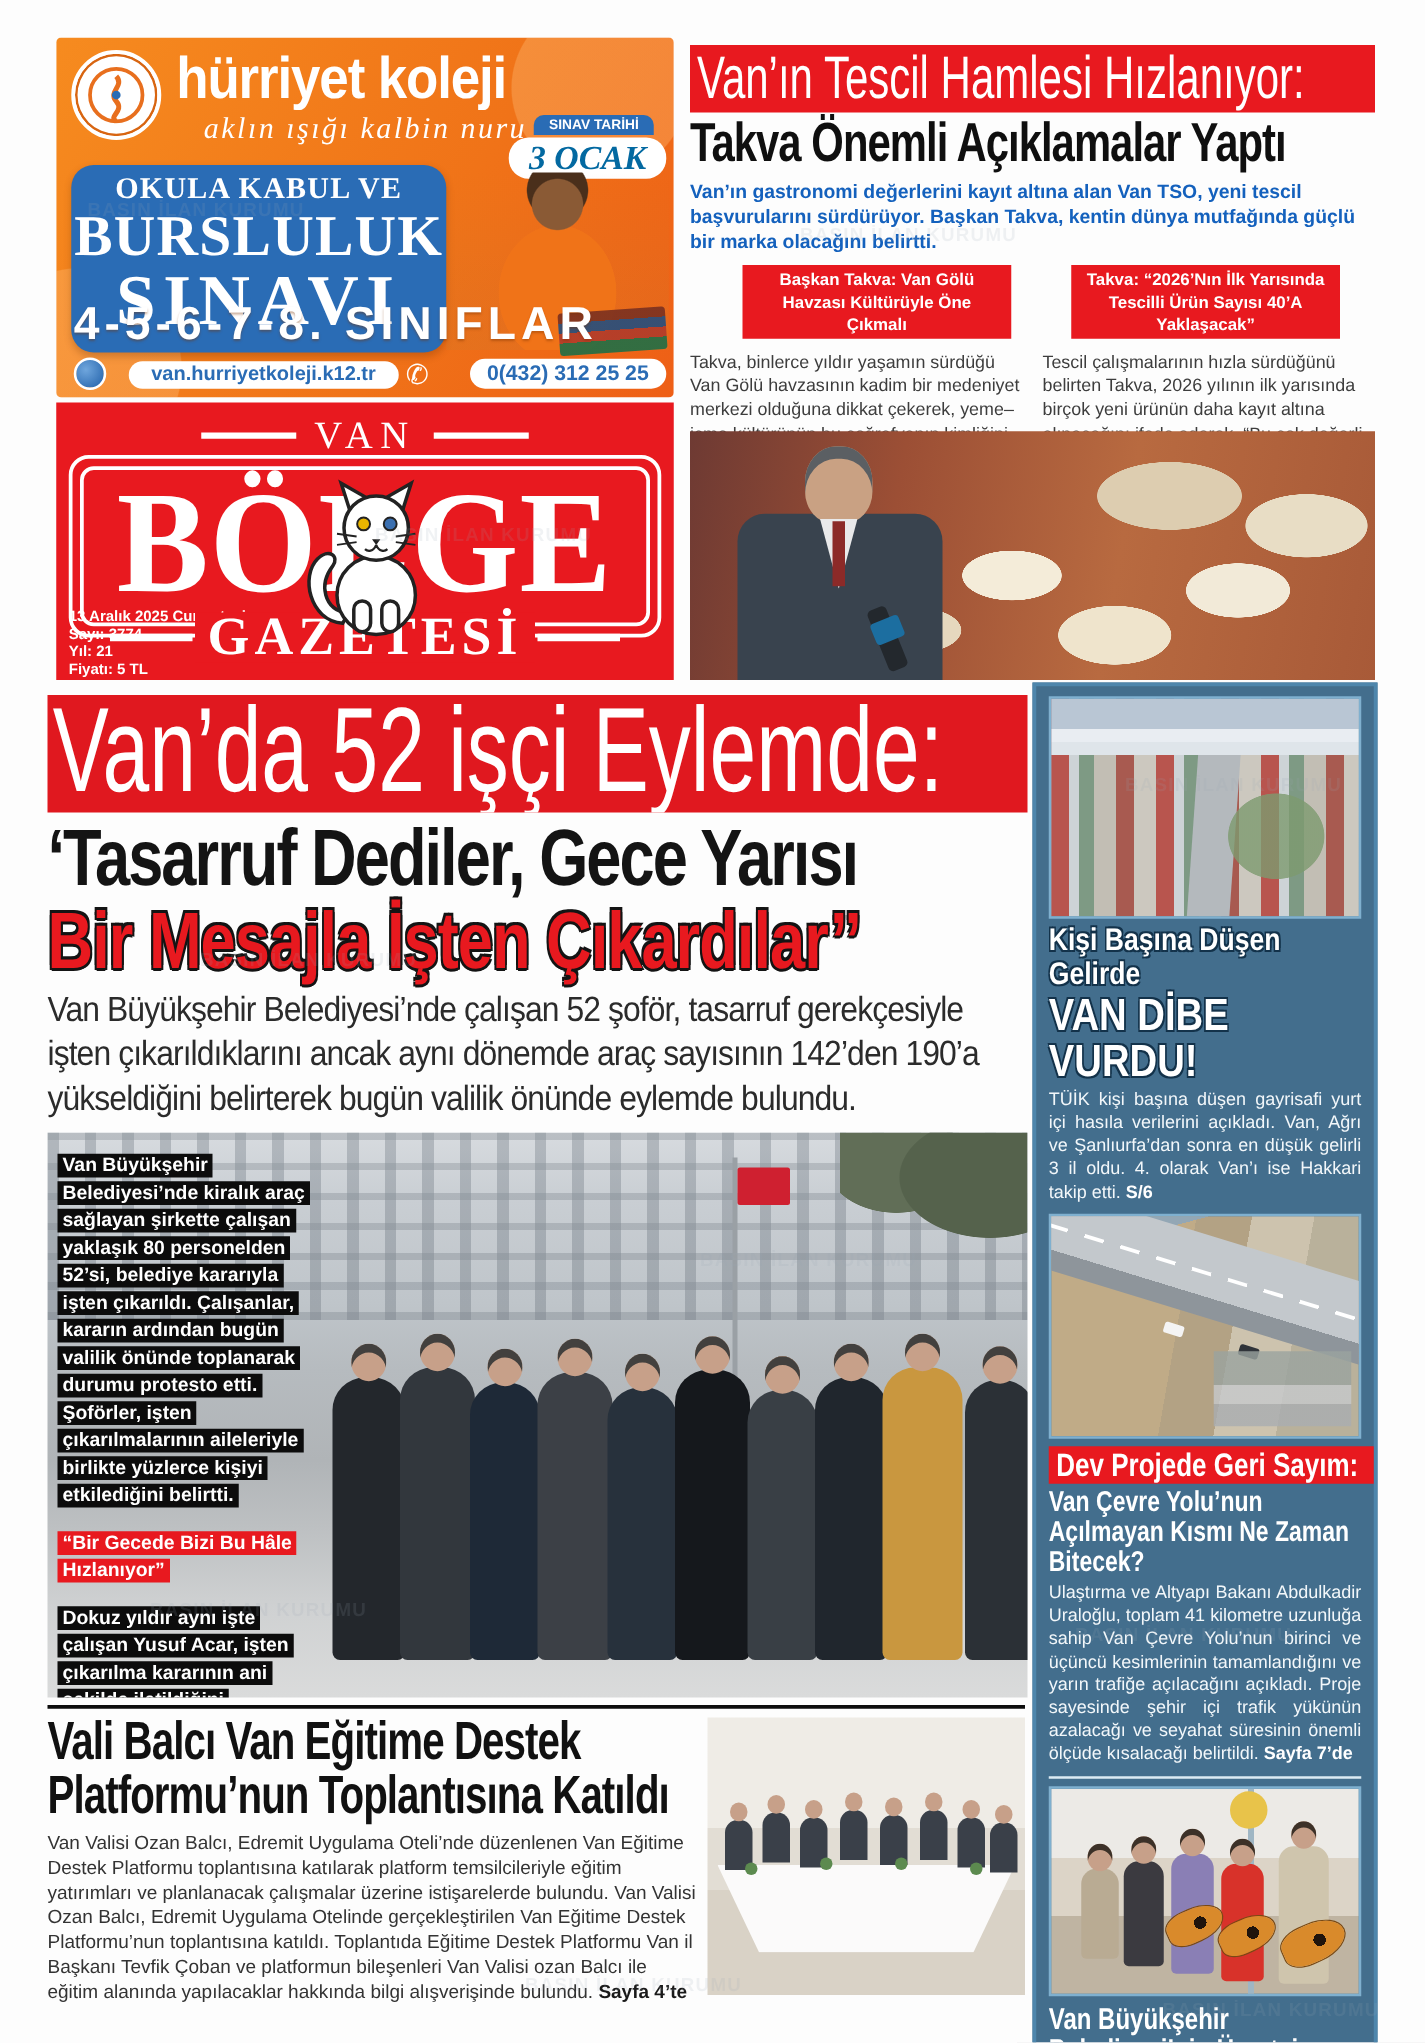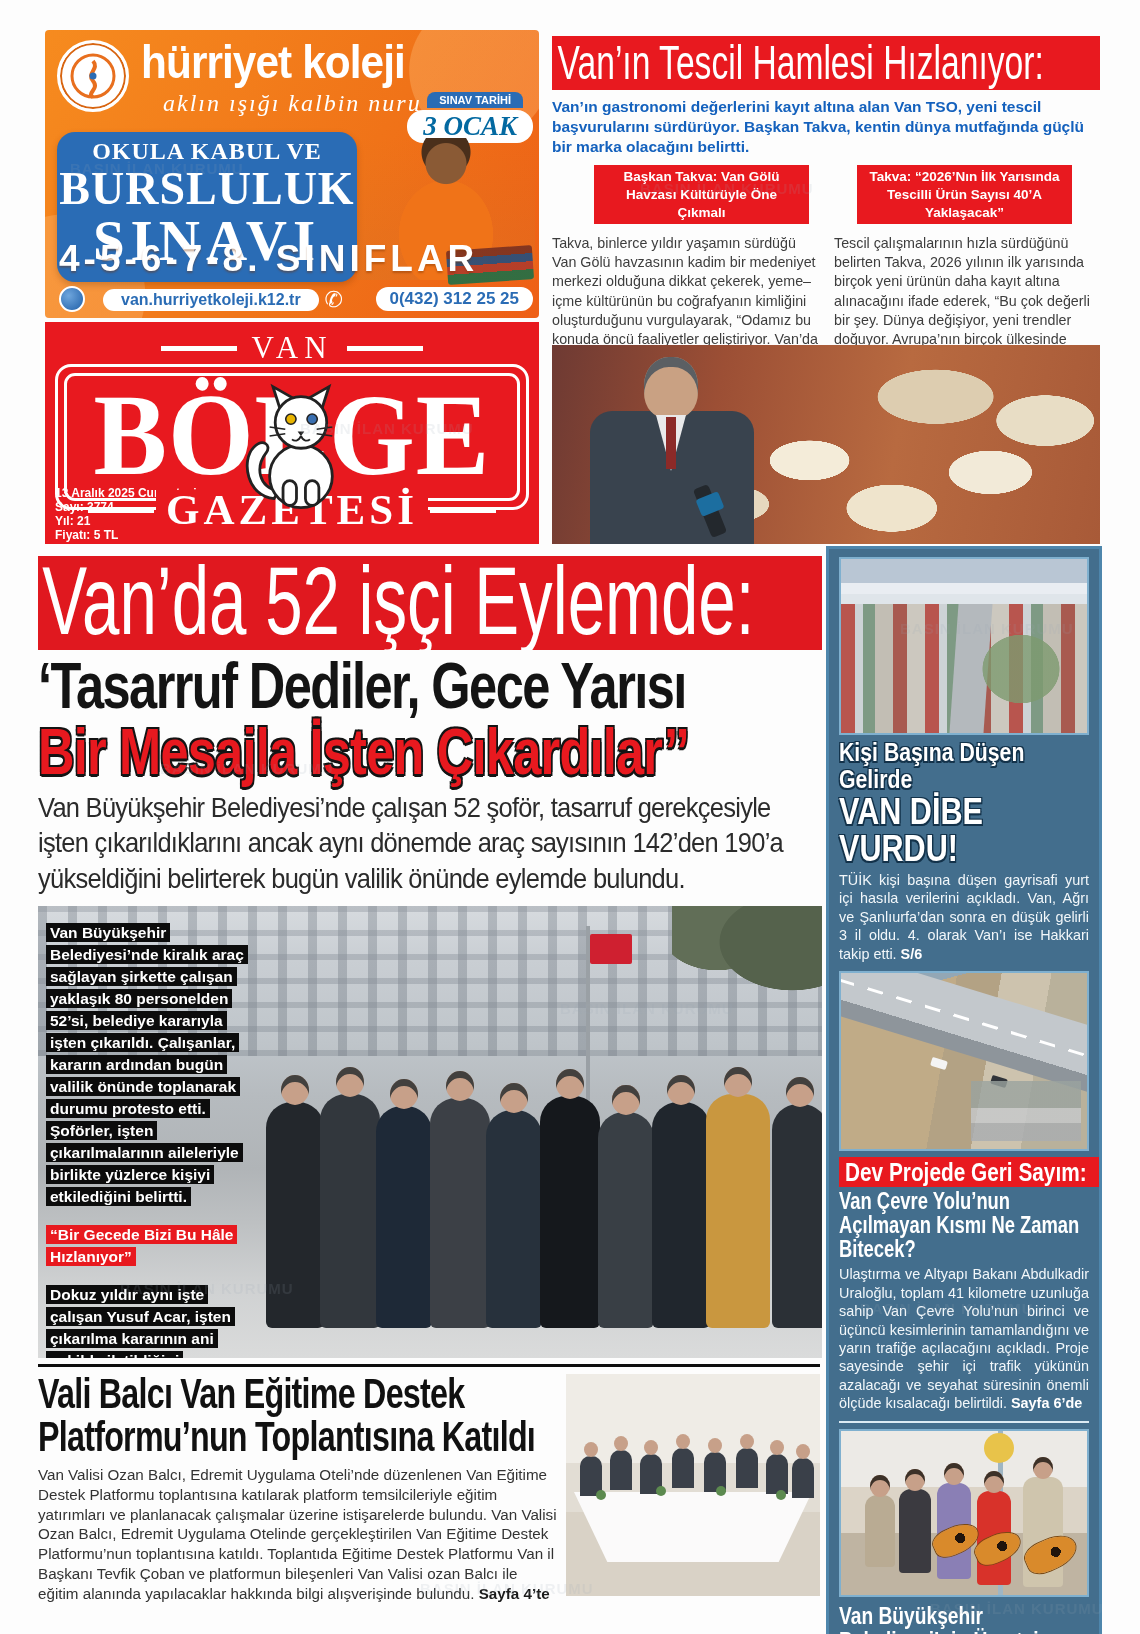--- a/index.html
+++ b/index.html
@@ -206,20 +206,21 @@
     <div class="ad-books"></div>
     <div class="ad-grades">4-5-6-7-8. SINIFLAR</div>
     <div class="ad-webicon"></div>
     <div class="ad-web">van.hurriyetkoleji.k12.tr</div>
     <div class="ad-phoneicon">✆</div>
     <div class="ad-phone">0(432) 312 25 25</div>
   </div>
 
   <div class="tstory">
     <div class="tstory-kicker"><span class="cxi">Van’ın Tescil Hamlesi Hızlanıyor:</span></div>
+    <div class="tstory-head"><span class="cxi">Takva Önemli Açıklamalar Yaptı</span></div>
     <div class="tstory-lede">Van’ın gastronomi değerlerini kayıt altına alan Van TSO, yeni tescil başvurularını sürdürüyor. Başkan Takva, kentin dünya mutfağında güçlü bir marka olacağını belirtti.</div>
     <div class="tstory-badges">
       <div class="tstory-badge">Başkan Takva: Van Gölü Havzası Kültürüyle Öne Çıkmalı</div>
       <div class="tstory-badge">Takva: “2026’Nın İlk Yarısında Tescilli Ürün Sayısı 40’A Yaklaşacak”</div>
     </div>
     <div class="tstory-cols">
       <div class="tstory-col">Takva, binlerce yıldır yaşamın sürdüğü Van Gölü havzasının kadim bir medeniyet merkezi olduğuna dikkat çekerek, yeme–içme kültürünün bu coğrafyanın kimliğini oluşturduğunu vurgulayarak, “Odamız bu konuda öncü faaliyetler geliştiriyor. Van’da yaklaşık 20’ye yakın ürün tescilli. Bunların 14’ü odamız tarafından tescillendi. Şu ana kadar 20’ye yakın ürünümüz tescil aşamasında.</div>
       <div class="tstory-col"><span>Tescil çalışmalarının hızla sürdüğünü belirten Takva, 2026 yılının ilk yarısında birçok yeni ürünün daha kayıt altına alınacağını ifade ederek, “Bu çok değerli bir şey. Dünya değişiyor, yeni trendler doğuyor. Avrupa’nın birçok ülkesinde yeme–içme kültürü turizm açısından büyük bir zenginlik kaynağına dönüştü. Türkiye’de de bu alanda başarılı kentler var. </span><span class="pgref">Sayfa 2’de</span></div>
     </div>
   </div>
@@ -343,21 +344,21 @@
     
     <div class="ph ph-hwy" style="position:relative; margin-top:8px;">
       <div class="hwy-road"></div>
       <div class="hwy-line"></div>
       <div class="hwy-car1"></div>
       <div class="hwy-car2"></div>
       <div class="hwy-junction"></div>
     </div>
     <div class="sb-kicker"><span class="cxi">Dev Projede Geri Sayım:</span></div>
     <div class="sb-h cx80b" style="font-size:23px; line-height:24px; margin-top:2px;">Van Çevre Yolu’nun Açılmayan Kısmı Ne Zaman Bitecek?</div>
-    <div class="sb-body"><span>Ulaştırma ve Altyapı Bakanı Abdulkadir Uraloğlu, toplam 41 kilometre uzunluğa sahip Van Çevre Yolu’nun birinci ve üçüncü kesimlerinin tamamlandığını ve yarın trafiğe açılacağını açıkladı. Proje sayesinde şehir içi trafik yükünün azalacağı ve seyahat süresinin önemli ölçüde kısalacağı belirtildi. </span><span class="pgref">Sayfa 6’de</span></div>
+    <div class="sb-body"><span>Ulaştırma ve Altyapı Bakanı Abdulkadir Uraloğlu, toplam 41 kilometre uzunluğa sahip Van Çevre Yolu’nun birinci ve üçüncü kesimlerinin tamamlandığını ve yarın trafiğe açılacağını açıkladı. Proje sayesinde şehir içi trafik yükünün azalacağı ve seyahat süresinin önemli ölçüde kısalacağı belirtildi. </span><span class="pgref">Sayfa 7’de</span></div>
 
     <hr class="sb-hr">
 
     
     <div class="ph ph-guitar" style="position:relative;">
       <div class="gt-sun"></div>
       <div class="gfig" style="left:24px;  top:64px; width:30px; height:72px; background:#b9ab93;"></div>
       <div class="gfig" style="left:58px;  top:58px; width:32px; height:84px; background:#3b3a40;"></div>
       <div class="gfig" style="left:96px;  top:52px; width:34px; height:96px; background:#8a7fb5;"></div>
       <div class="gfig" style="left:136px; top:60px; width:34px; height:94px; background:#d8322a;"></div>

